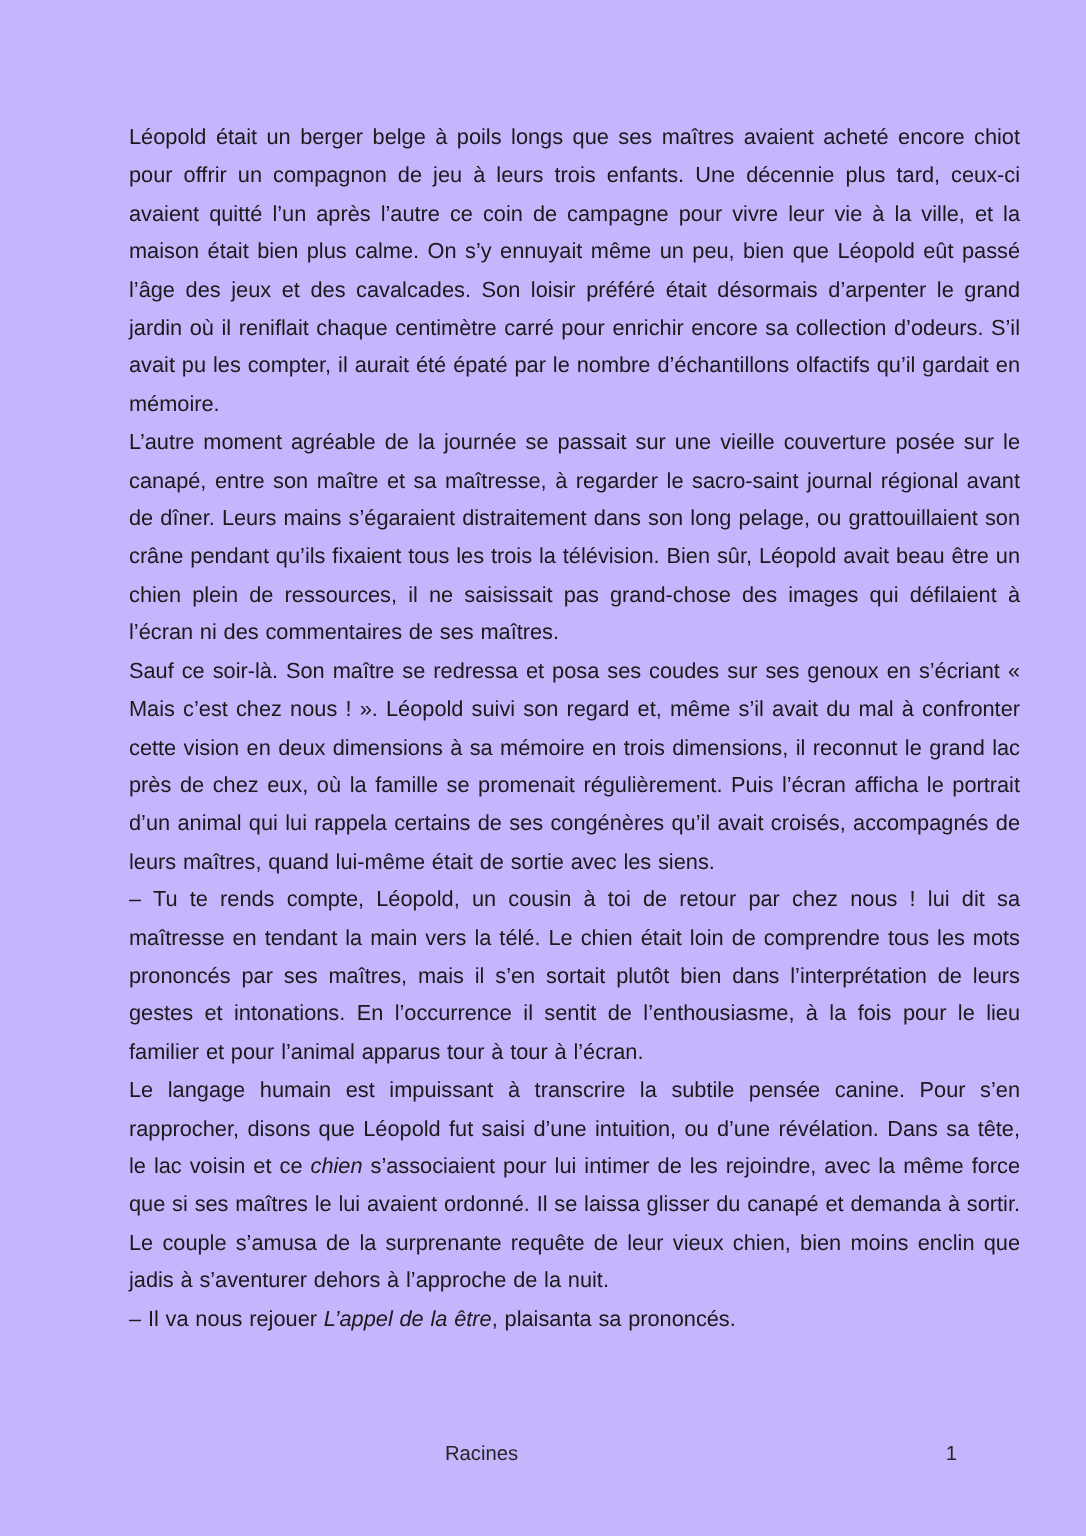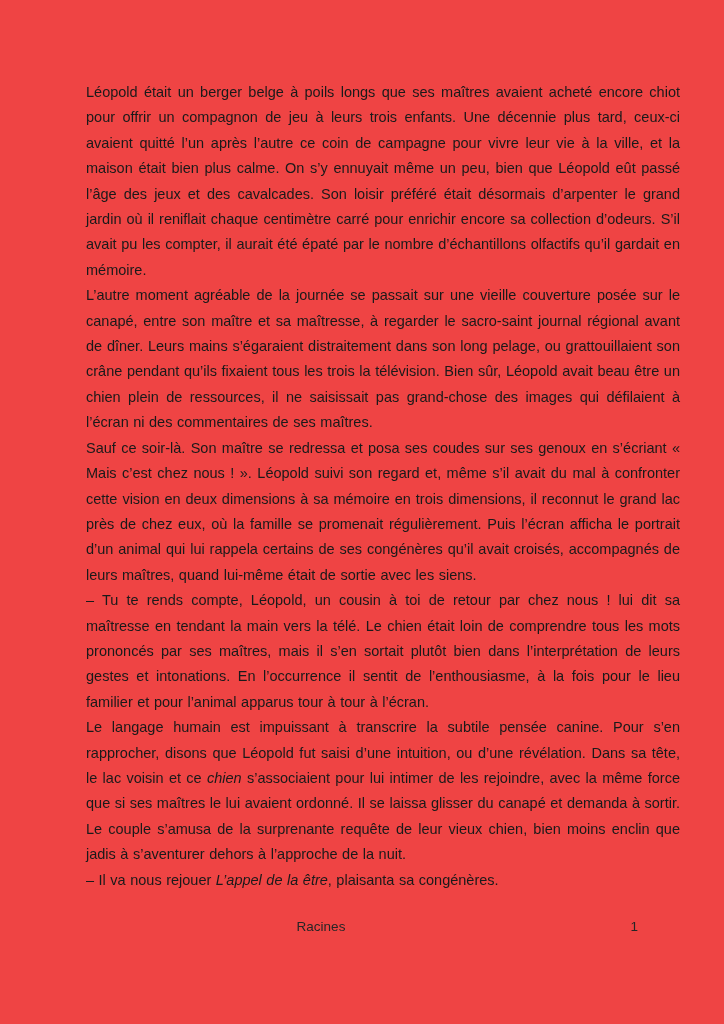--- a/index.html
+++ b/index.html
@@ -11,40 +11,40 @@
     width: 724px;
     height: 1024px;
     position: relative;
     font-family: "Liberation Sans", sans-serif;
     color: #1a1a1a;
     overflow: hidden;
   }
   .page {
     position: absolute;
     inset: 0;
-    background: #ef4444;
+    background: #c4b5fd;
     padding: 80px 44px 0 86px;
     box-sizing: border-box;
   }
   .document-body p {
     margin: 0;
     padding: 0;
     text-align: justify;
     font-size: 14.5px;
     line-height: 25.4px;
     color: #1a1a1a;
     word-spacing: 0.5px;
   }
   .document-body em {
   }
   .page-footer {
     position: absolute;
     left: 86px;
     right: 86px;
-    top: 919px;
+    top: 961px;
     height: 20px;
     font-size: 13.5px;
     color: #262626;
     text-align: right;
   }
   .running-title {
     position: absolute;
     left: calc(50% - 41px);
     transform: translateX(-50%);
     white-space: nowrap;
@@ -58,19 +58,19 @@
 </head>
 <body>
 
 <div class="page">
   <main class="document-body">
       <p><span>Léopold était un berger belge à poils longs que ses maîtres avaient acheté encore chiot pour offrir un compagnon de jeu à leurs trois enfants. Une décennie plus tard, ceux-ci avaient quitté l’un après l’autre ce coin de campagne pour vivre leur vie à la ville, et la maison était bien plus calme. On s’y ennuyait même un peu, bien que Léopold eût passé l’âge des jeux et des cavalcades. Son loisir préféré était désormais d’arpenter le grand jardin où il reniflait chaque centimètre carré pour enrichir encore sa collection d’odeurs. S’il avait pu les compter, il aurait été épaté par le nombre d’échantillons olfactifs qu’il gardait en mémoire.</span></p>
       <p><span>L’autre moment agréable de la journée se passait sur une vieille couverture posée sur le canapé, entre son maître et sa maîtresse, à regarder le sacro-saint journal régional avant de dîner. Leurs mains s’égaraient distraitement dans son long pelage, ou grattouillaient son crâne pendant qu’ils fixaient tous les trois la télévision. Bien sûr, Léopold avait beau être un chien plein de ressources, il ne saisissait pas grand-chose des images qui défilaient à l’écran ni des commentaires de ses maîtres.</span></p>
       <p><span>Sauf ce soir-là. Son maître se redressa et posa ses coudes sur ses genoux en s’écriant « Mais c’est chez nous ! ». Léopold suivi son regard et, même s’il avait du mal à confronter cette vision en deux dimensions à sa mémoire en trois dimensions, il reconnut le grand lac près de chez eux, où la famille se promenait régulièrement. Puis l’écran afficha le portrait d’un animal qui lui rappela certains de ses congénères qu’il avait croisés, accompagnés de leurs maîtres, quand lui-même était de sortie avec les siens.</span></p>
       <p><span>– Tu te rends compte, Léopold, un cousin à toi de retour par chez nous ! lui dit sa maîtresse en tendant la main vers la télé. Le chien était loin de comprendre tous les mots prononcés par ses maîtres, mais il s’en sortait plutôt bien dans l’interprétation de leurs gestes et intonations. En l’occurrence il sentit de l’enthousiasme, à la fois pour le lieu familier et pour l’animal apparus tour à tour à l’écran.</span></p>
       <p><span>Le langage humain est impuissant à transcrire la subtile pensée canine. Pour s’en rapprocher, disons que Léopold fut saisi d’une intuition, ou d’une révélation. Dans sa tête, le lac voisin et ce </span><em>chien</em><span> s’associaient pour lui intimer de les rejoindre, avec la même force que si ses maîtres le lui avaient ordonné. Il se laissa glisser du canapé et demanda à sortir. Le couple s’amusa de la surprenante requête de leur vieux chien, bien moins enclin que jadis à s’aventurer dehors à l’approche de la nuit.</span></p>
-      <p><span>– Il va nous rejouer </span><em>L’appel de la être</em><span>, plaisanta sa congénères.</span></p>
+      <p><span>– Il va nous rejouer </span><em>L’appel de la être</em><span>, plaisanta sa prononcés.</span></p>
     </main>
   <footer class="page-footer">
     <span class="running-title">Racines</span>
     <span class="page-number">1</span>
   </footer>
 </div>
 
 </body></html>

